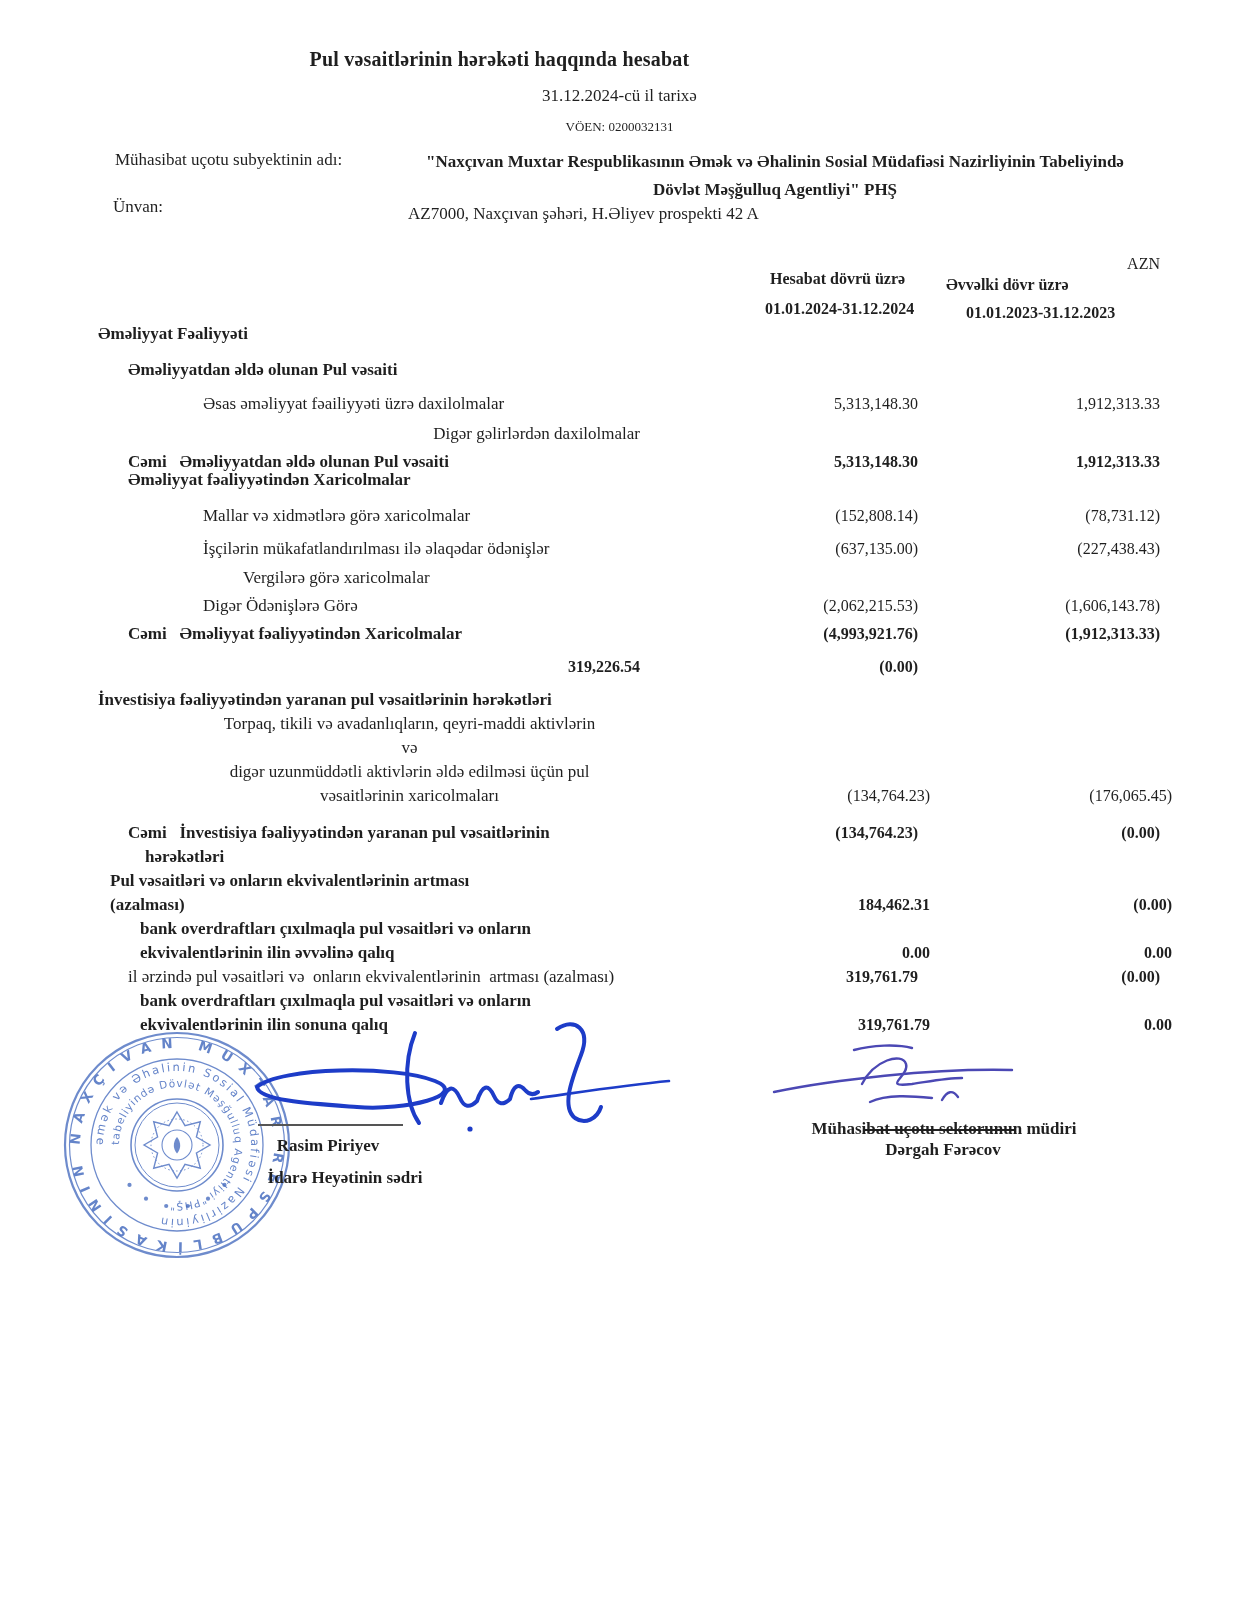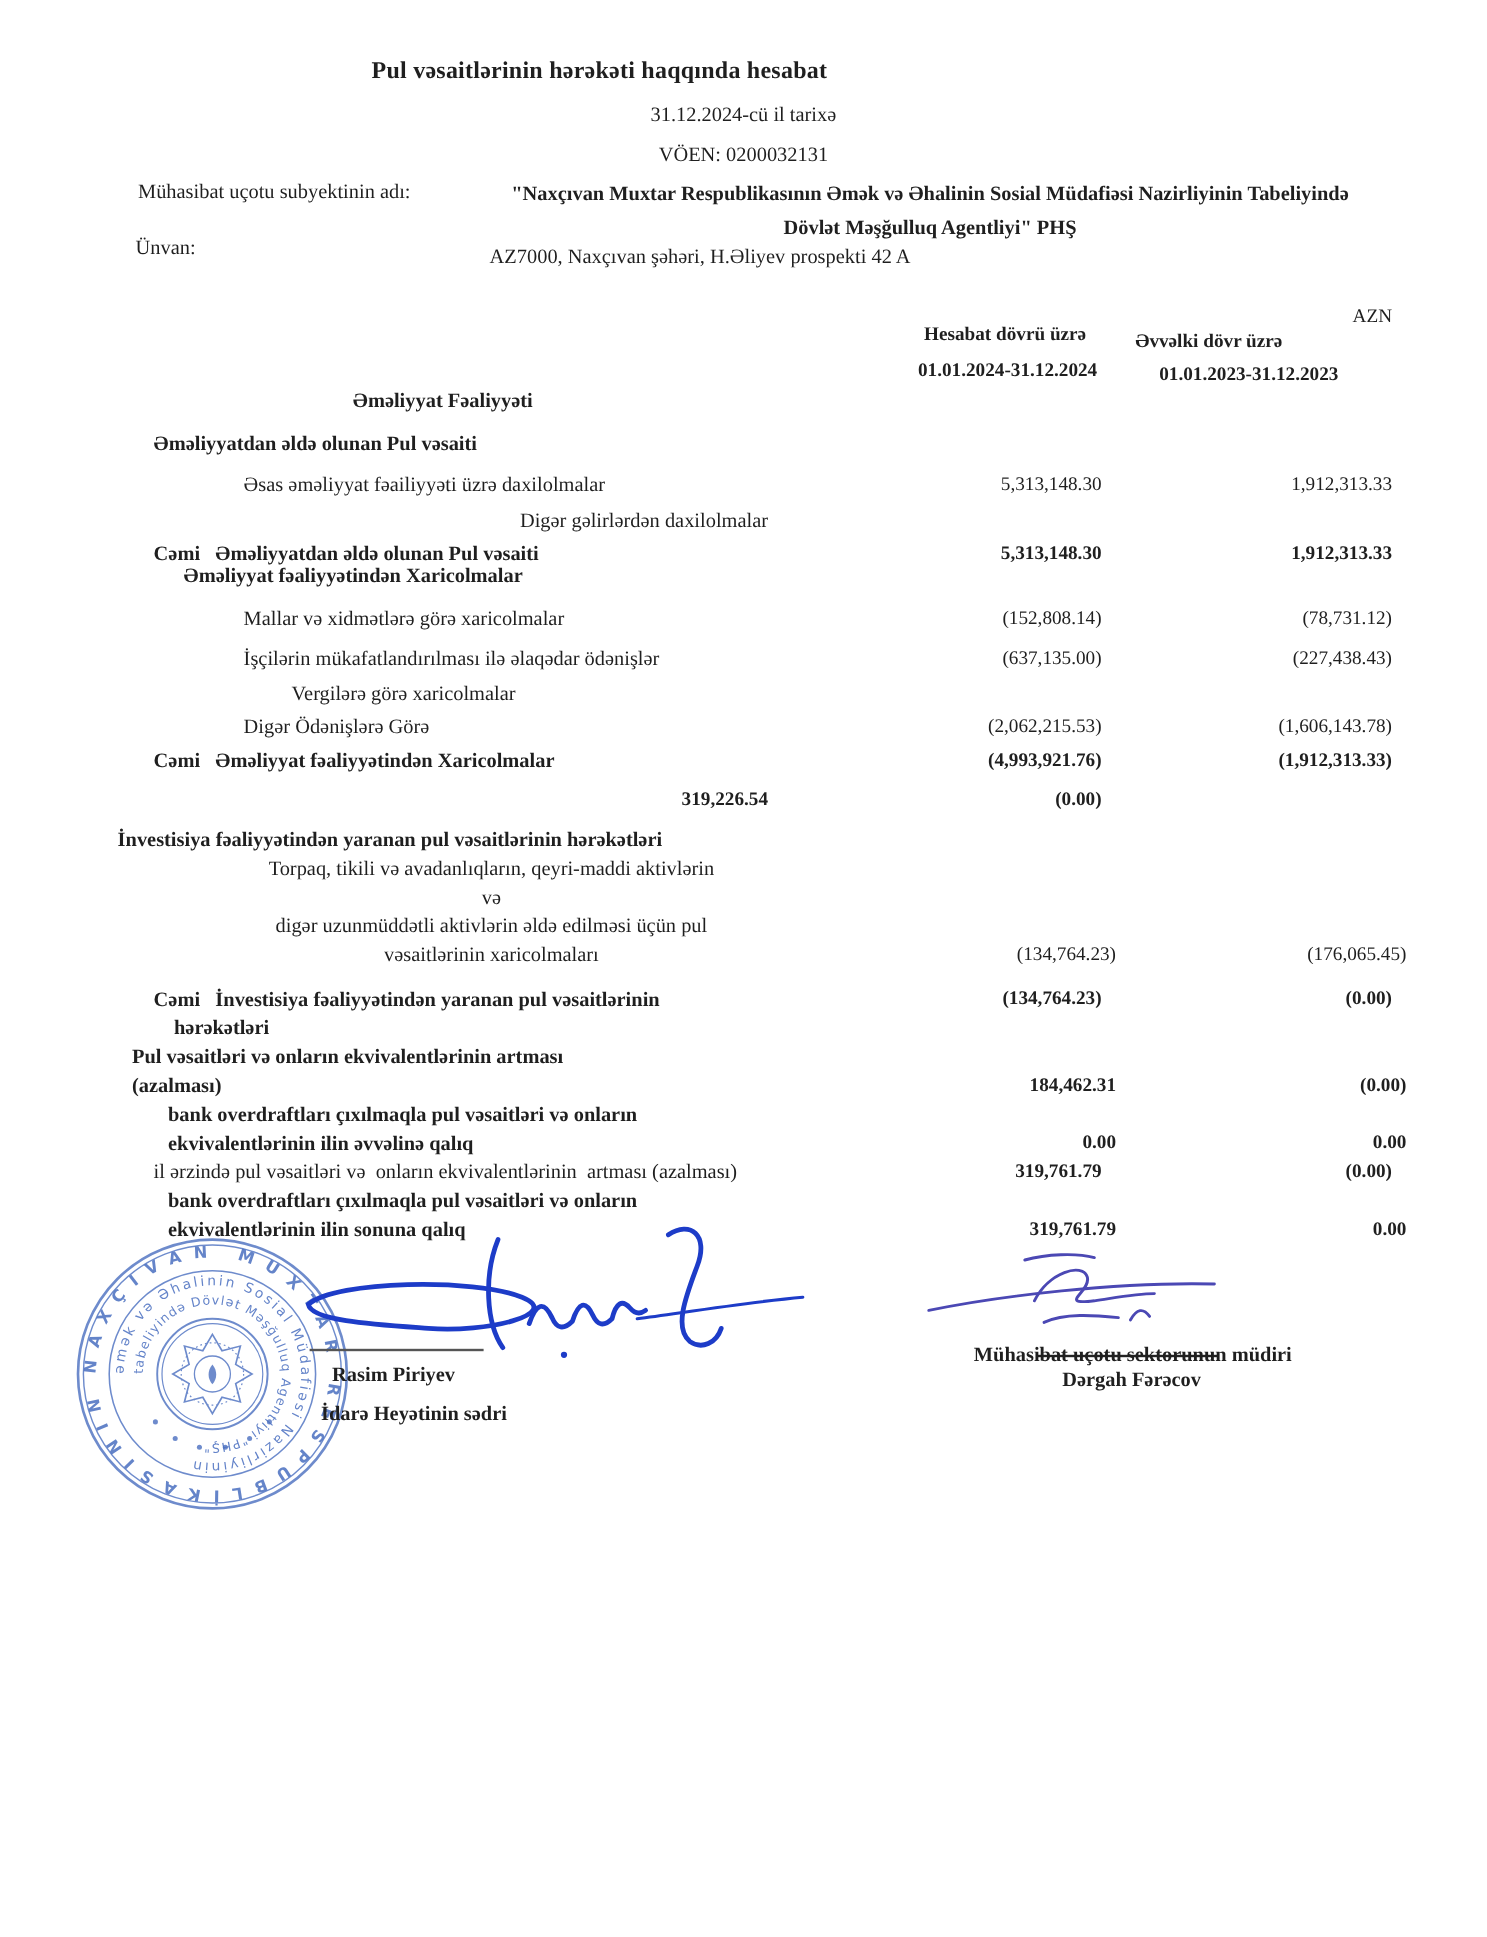--- a/index.html
+++ b/index.html
@@ -6,21 +6,21 @@
   html,body{margin:0;padding:0;}
   body{
     width:1239px;height:1614px;position:relative;background:#ffffff;
     font-family:"Liberation Serif", serif;color:var(--ink,#1f1f1f);
     overflow:hidden;
   }
   .abs{position:absolute;}
   .b{font-weight:bold;}
   .doc-title{left:0;top:48px;width:999px;text-align:center;font-size:20px;font-weight:bold;letter-spacing:.2px;}
   .date-line{left:0;top:86px;width:1239px;text-align:center;font-size:17px;}
-  .voen-line{left:0;top:119px;width:1239px;text-align:center;font-size:17px;}
+  .voen-line{left:0;top:119px;width:1239px;text-align:center;font-size:13px;}
   .subject-label{left:115px;top:150px;font-size:17px;}
   .subject-name{left:405px;top:148px;width:740px;text-align:center;font-size:17px;font-weight:bold;line-height:28px;white-space:pre-line;}
   .address-label{left:113px;top:197px;font-size:17px;}
   .address-value{left:408px;top:204px;font-size:17px;text-align:center;}
   .currency-note{left:1085px;top:255px;width:75px;text-align:right;font-size:16px;}
   .colhead{font-size:16px;font-weight:bold;}
   .c1-title{left:770px;top:270px;}
   .c1-period{left:765px;top:300px;}
   .c2-title{left:946px;top:276px;}
   .c2-period{left:966px;top:304px;}
@@ -30,26 +30,26 @@
   .row{display:grid;grid-template-columns:640px 278px 242px;align-items:start;margin-top:10px;}
   .row .lab{font-size:17px;line-height:24px;white-space:pre-wrap;}
   .row .val{font-size:16px;line-height:24px;text-align:right;}
   .row.b .lab{font-weight:bold;}
   .row .val.b{font-weight:bold;}
   .row.lvl0 .lab{padding-left:98px;}
   .row.lvl1 .lab{padding-left:128px;}
   .row.lvl2 .lab{padding-left:203px;}
   .row.center .lab{padding-left:205px;width:385px;text-align:center;}
   .row.vbottom{align-items:end;margin-left:12px;}
-  .row:nth-child(1){margin-top:0;text-align:center;}
+  .row:nth-child(1){margin-top:0;}
   .row:nth-child(2){margin-top:12px;}
   .row:nth-child(3){margin-top:10px;}
   .row:nth-child(4){margin-top:6px;text-align:right;}
   .row:nth-child(5){margin-top:4px;}
-  .row:nth-child(6){margin-top:-6px;padding-left:25px;}
+  .row:nth-child(6){margin-top:-6px;}
   .row:nth-child(7){margin-top:12px;}
   .row:nth-child(8){margin-top:9px;}
   .row:nth-child(9){margin-top:5px;padding-left:40px;}
   .row:nth-child(10){margin-top:4px;}
   .row:nth-child(11){margin-top:4px;}
   .row:nth-child(12){margin-top:9px;}
   .row:nth-child(13){margin-top:9px;}
   .row:nth-child(14){margin-top:0;}
   .row:nth-child(15){margin-top:13px;}
   .row:nth-child(16),.row:nth-child(17),.row:nth-child(18),.row:nth-child(19){margin-top:0;}

